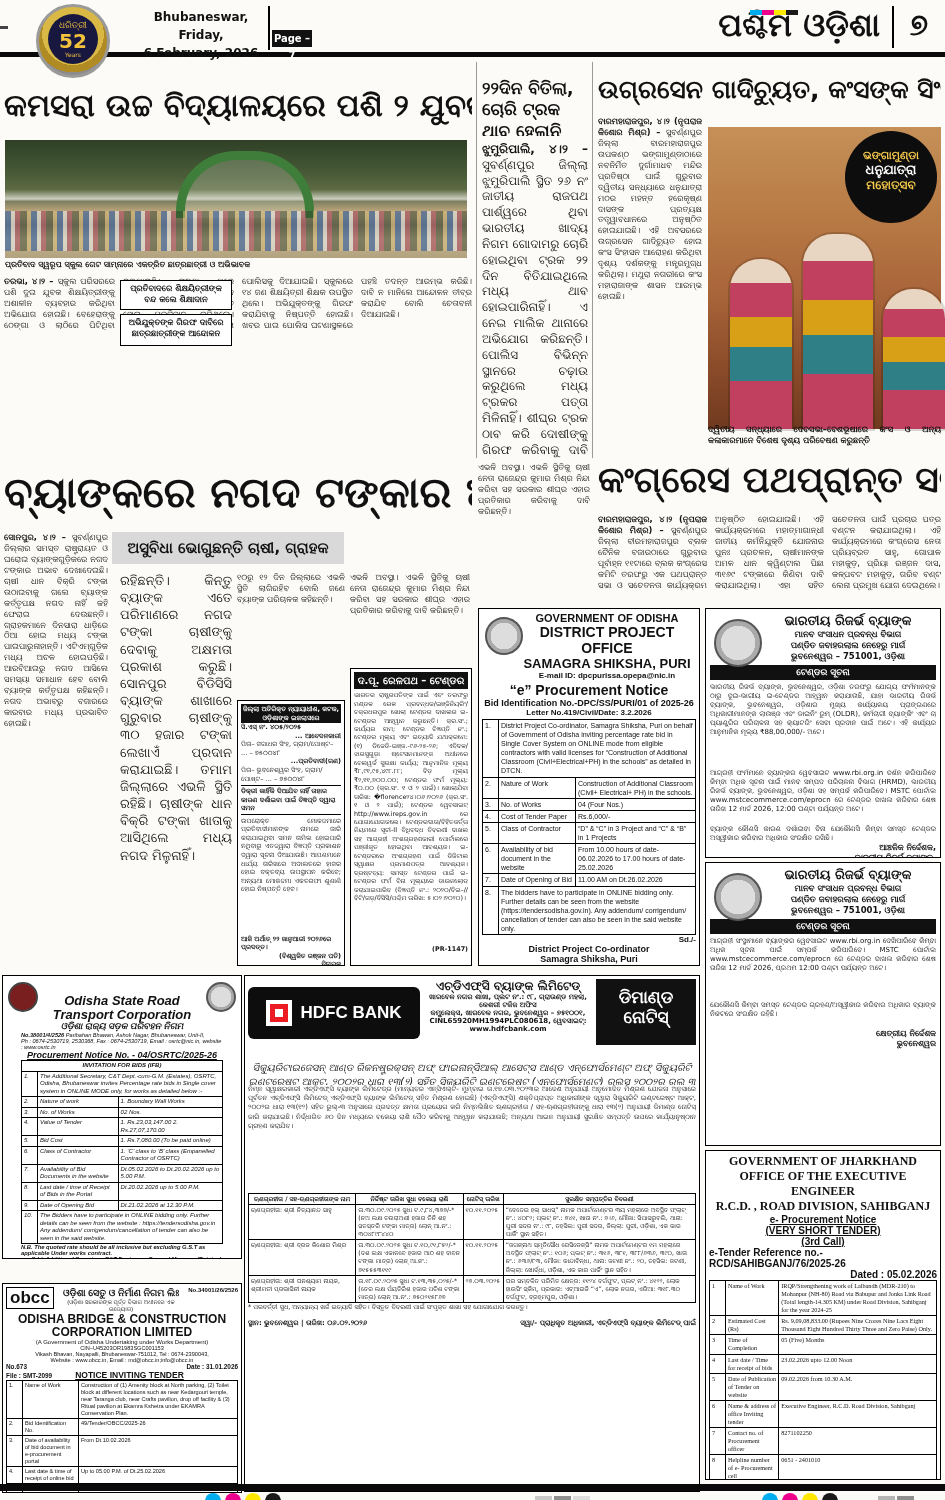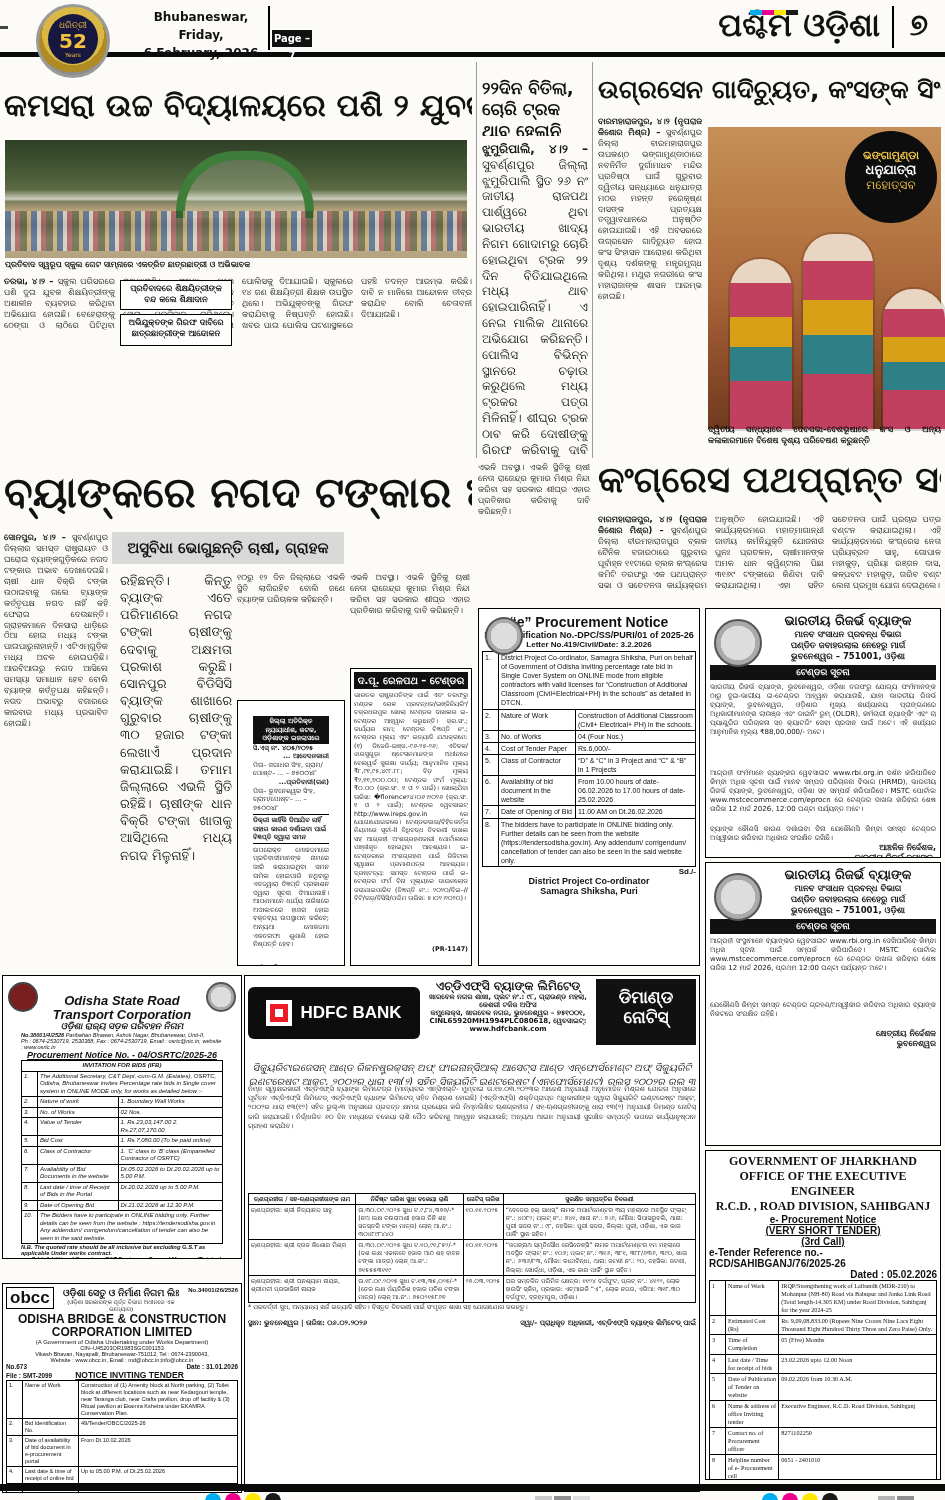--- a/index.html
+++ b/index.html
@@ -99,41 +99,41 @@
   <div class="abs clip jus" style="left:598px;top:116px;width:104px;height:342px;font-size:8.3px;line-height:1.32;">
     <span class="b">ବାରମହାରାଜପୁର, ୪।୨ (ନୃପରାଜ କିଶୋର ମିଶ୍ର) – </span><span>ସୁବର୍ଣ୍ଣପୁର ଜିଲ୍ଲା ବାରମହାରାଜପୁର ଉପକଣ୍ଠ ଭଙ୍ଗାମୁଣ୍ଡାଠାରେ ନବନିର୍ମିତ ଦୁର୍ଗାମାଧବ ମନ୍ଦିର ପ୍ରତିଷ୍ଠା ପାଇଁ ଗୁରୁବାର ଦ୍ୱିତୀୟ ସନ୍ଧ୍ୟାରେ ଧନୁଯାତ୍ରା ମଠର ମହନ୍ତ ହରେକୃଷ୍ଣ ଦାସଙ୍କ ପ୍ରତ୍ୟକ୍ଷ ତତ୍ତ୍ୱାବଧାନରେ ଅନୁଷ୍ଠିତ ହୋଇଯାଇଛି। ଏହି ଅବସରରେ ଉଗ୍ରସେନ ଗାଦିଚ୍ୟୁତ ହୋଇ କଂସ ସିଂହାସନ ଆରୋହଣ କରିଥିବା ଦୃଶ୍ୟ ଦର୍ଶକଙ୍କୁ ମନ୍ତ୍ରମୁଗ୍ଧ କରିଥିଲା। ମଥୁରା ନଗରୀରେ କଂସ ମହାରାଜାଙ୍କ ଶାସନ ଆରମ୍ଭ ହୋଇଛି।</span>
   </div>
   <div class="abs photo2" style="left:708px;top:127px;width:233px;height:302px;">
     <div class="figure" style="left:22px;"></div>
     <div class="figure" style="left:95px;height:195px;width:70px;"></div>
     <div class="figure" style="left:175px;height:140px;"></div>
     <div class="badge" style="right:4px;top:4px;width:92px;height:92px;">
       <div style="font-size:11px;font-weight:bold;padding-top:18px;">ଭଙ୍ଗାମୁଣ୍ଡା</div>
       <div style="font-size:13px;font-weight:bold;color:#fff;">ଧନୁଯାତ୍ରା</div>
-      <div style="font-size:12px;font-weight:normal;">ମହୋତ୍ସବ</div>
+      <div style="font-size:12px;font-weight:bold;">ମହୋତ୍ସବ</div>
     </div>
   </div>
   <div class="abs clip jus" style="left:708px;top:424px;width:233px;height:34px;font-size:8.3px;line-height:1.3;font-weight:bold;">ଦ୍ୱିତୀୟ ସନ୍ଧ୍ୟାରେ ଦେବସଭା–ବେଶଭୂଷାରେ କଂସ ଓ ଅନ୍ୟ କଳାକାରମାନେ ବିଶେଷ ଦୃଶ୍ୟ ପରିବେଷଣ କରୁଛନ୍ତି</div>
 
   <div class="abs ctr clip" style="left:4px;top:462px;width:468px;height:62px;font-size:42px;font-weight:900;line-height:62px;white-space:nowrap;">ବ୍ୟାଙ୍କରେ ନଗଦ ଟଙ୍କାର ଅଭାବ</div>
   <div class="abs ctr b clip" style="left:112px;top:532px;width:232px;height:32px;background:#d9d9d9;font-size:15px;line-height:32px;white-space:nowrap;">ଅସୁବିଧା ଭୋଗୁଛନ୍ତି ଚାଷୀ, ଗ୍ରାହକ</div>
   <div class="abs clip jus" style="left:4px;top:532px;width:104px;height:440px;font-size:8.3px;line-height:1.32;">
     <span class="b">ସୋନପୁର, ୪।୨ – </span><span>ସୁବର୍ଣ୍ଣପୁର ଜିଲ୍ଲାର ସମସ୍ତ ରାଷ୍ଟ୍ରାୟତ ଓ ଘରୋଇ ବ୍ୟାଙ୍କଗୁଡ଼ିକରେ ନଗଦ ଟଙ୍କାର ଅଭାବ ଦେଖାଦେଇଛି। ଚାଷୀ ଧାନ ବିକ୍ରି ଟଙ୍କା ଉଠାଇବାକୁ ଗଲେ ବ୍ୟାଙ୍କ କର୍ତ୍ତୃପକ୍ଷ ନଗଦ ନାହିଁ କହି ଫେରାଇ ଦେଉଛନ୍ତି। ଗ୍ରାହକମାନେ ଦିନସାରା ଧାଡ଼ିରେ ଠିଆ ହୋଇ ମଧ୍ୟ ଟଙ୍କା ପାଇପାରୁନାହାନ୍ତି। ଏଟିଏମ୍‌ଗୁଡ଼ିକ ମଧ୍ୟ ଅଚଳ ହୋଇପଡ଼ିଛି। ଆରବିଆଇରୁ ନଗଦ ଆସିଲେ ସମସ୍ୟା ସମାଧାନ ହେବ ବୋଲି ବ୍ୟାଙ୍କ କର୍ତ୍ତୃପକ୍ଷ କହିଛନ୍ତି। ନଗଦ ଅଭାବରୁ ବଜାରରେ କାରବାର ମଧ୍ୟ ପ୍ରଭାବିତ ହୋଇଛି।</span>
   </div>
   <div class="abs clip jus" style="left:120px;top:572px;width:112px;height:400px;font-size:13px;line-height:1.32;">ରହିଛନ୍ତି। କିନ୍ତୁ ବ୍ୟାଙ୍କ ଏତେ ପରିମାଣରେ ନଗଦ ଟଙ୍କା ଚାଷୀଙ୍କୁ ଦେବାକୁ ଅକ୍ଷମତା ପ୍ରକାଶ କରୁଛି। ସୋନପୁର ବିଡିସିସି ବ୍ୟାଙ୍କ ଶାଖାରେ ଗୁରୁବାର ଚାଷୀଙ୍କୁ ୩୦ ହଜାର ଟଙ୍କା ଲେଖାଏଁ ପ୍ରଦାନ କରାଯାଇଛି। ତମାମ ଜିଲ୍ଲାରେ ଏଭଳି ସ୍ଥିତି ରହିଛି। ଚାଷୀଙ୍କ ଧାନ ବିକ୍ରି ଟଙ୍କା ଖାତାକୁ ଆସିଥିଲେ ମଧ୍ୟ ନଗଦ ମିଳୁନାହିଁ।</div>
   <div class="abs clip jus" style="left:237px;top:572px;width:108px;height:124px;font-size:8.3px;line-height:1.32;">୧୦ରୁ ୧୨ ଦିନ ଜିଲ୍ଲାରେ ଏଭଳି ସ୍ଥିତି ଲାଗିରହିବ ବୋଲି ଜଣେ ବ୍ୟାଙ୍କ ପରିଚାଳକ କହିଛନ୍ତି।</div>
   <div class="abs clip jus" style="left:350px;top:572px;width:120px;height:92px;font-size:8.3px;line-height:1.32;">ଏଭଳି ଅବସ୍ଥା। ଏଭଳି ସ୍ଥିତିକୁ ଚାଷୀ ନେତା ରାଜେନ୍ଦ୍ର କୁମାର ମିଶ୍ର ନିନ୍ଦା କରିବା ସହ ସରକାର ଶୀଘ୍ର ଏହାର ପ୍ରତିକାର କରିବାକୁ ଦାବି କରିଛନ୍ତି।</div>
   <div class="abs clip jus" style="left:478px;top:462px;width:112px;height:142px;font-size:8.3px;line-height:1.32;">ଏଭଳି ଅବସ୍ଥା। ଏଭଳି ସ୍ଥିତିକୁ ଚାଷୀ ନେତା ରାଜେନ୍ଦ୍ର କୁମାର ମିଶ୍ର ନିନ୍ଦା କରିବା ସହ ସରକାର ଶୀଘ୍ର ଏହାର ପ୍ରତିକାର କରିବାକୁ ଦାବି କରିଛନ୍ତି।</div>
 
   <div class="abs ctr clip" style="left:598px;top:452px;width:343px;height:56px;font-size:36px;font-weight:900;line-height:56px;white-space:nowrap;">କଂଗ୍ରେସ ପଥପ୍ରାନ୍ତ ସଭା</div>
   <div class="abs clip jus" style="left:598px;top:514px;width:343px;height:90px;font-size:8.3px;line-height:1.32;column-count:3;column-gap:8px;">
     <span class="b">ବାରମହାରାଜପୁର, ୪।୨ (ନୃପରାଜ କିଶୋର ମିଶ୍ର) – </span><span>ସୁବର୍ଣ୍ଣପୁର ଜିଲ୍ଲା ବୀରମହାରାଜପୁର ବ୍ଲକ ଚୈନିକ ବଜାରଠାରେ ଗୁରୁବାର ପୂର୍ବାହ୍ନ ୧୧ଟାରେ ବ୍ଲକ କଂଗ୍ରେସ କମିଟି ତରଫରୁ ଏକ ପଥପ୍ରାନ୍ତ ସଭା ଓ ସଚେତନତା କାର୍ଯ୍ୟକ୍ରମ ଅନୁଷ୍ଠିତ ହୋଇଯାଇଛି। ଏହି କାର୍ଯ୍ୟକ୍ରମରେ ମହାତ୍ମାଗାନ୍ଧୀ ଜାତୀୟ କର୍ମନିଯୁକ୍ତି ଯୋଜନାର ପୁନଃ ପ୍ରଚଳନ, ଚାଷୀମାନଙ୍କ ଅମଳ ଧାନ କ୍ୱିଣ୍ଟାଲ ପିଛା ୩୧୬୯ ଟଙ୍କାରେ କିଣିବା ଦାବି କରାଯାଇଥିଲା। ଏହା ସହିତ ସଚେତନତା ପାଇଁ ପ୍ରଚାର ପତ୍ର ବଣ୍ଟନ କରାଯାଇଥିଲା। ଏହି କାର୍ଯ୍ୟକ୍ରମରେ କଂଗ୍ରେସ ନେତା ପ୍ରିୟବ୍ରତ ସାହୁ, ଗୋପାଳ ମହାକୁଡ଼, ପ୍ରିୟା ରଞ୍ଜନ ଦାସ, କଳ୍ପବଟ ମହାକୁଡ଼, ଗରିବ ବଣ୍ଟ ଲେନା ପ୍ରମୁଖ ଯୋଗ ଦେଇଥିଲେ।</span>
   </div>
 
-  <div class="box" style="left:237px;top:700px;width:108px;height:266px;padding:15px;font-size:6.6px;line-height:1.3;">
+  <div class="box" style="left:237px;top:700px;width:108px;height:266px;padding:3px;font-size:6.6px;line-height:1.3;">
     <div class="band clip" style="font-size:6.6px;padding:1px;">ଜିଲ୍ଲା ଅତିରିକ୍ତ ନ୍ୟାୟାଧୀଶ, କଟକ, ଓଡ଼ିଶାଙ୍କ ଇଜଲାସରେ</div>
     <div class="b">ସି.ଏସ୍ ନଂ. ୪୦୫/୨୦୨୫</div>
     <div style="text-align:right;" class="b">... ଆବେଦନକାରୀ</div>
     <div class="clip">ପିତା– ଜଗାଧର ସିଂହ, ଗ୍ରାମ/ପୋଷ୍ଟ– ... – ୭୫୦୦୪୮</div>
     <div style="text-align:right;" class="b">...ପ୍ରତିବାଦୀ(ଗଣ)</div>
     <div class="clip">ପିତା– ଭୁବନେଶ୍ୱର ସିଂହ, ଗ୍ରାମ/ପୋଷ୍ଟ– ... – ୭୫୦୦୪୮</div>
     <div class="b clip" style="border-top:1px solid #000;border-bottom:1px solid #000;margin:2px 0;padding:1px 0;">ଡିକ୍ରୀ କାହିଁକି ଦିଆଯିବ ନାହିଁ ତାହାର କାରଣ ଦର୍ଶାଇବା ପାଇଁ ବିଜ୍ଞପ୍ତି ଦ୍ୱାରା ସମନ</div>
     <div class="jus clip" style="height:118px;">ଉପରୋକ୍ତ ମୋକଦ୍ଦମାରେ ପ୍ରତିବାଦୀମାନଙ୍କ ନାମରେ ଜାରି କରାଯାଇଥିବା ସମନ ତାମିଲ ହୋଇପାରି ନଥିବାରୁ ଏତଦ୍ଦ୍ୱାରା ବିଜ୍ଞପ୍ତି ପ୍ରକାଶନ ଦ୍ୱାରା ସୂଚନା ଦିଆଯାଉଛି। ଆପଣମାନେ ଧାର୍ଯ୍ୟ ତାରିଖରେ ଅଦାଲତରେ ହାଜର ହୋଇ ବକ୍ତବ୍ୟ ଉପସ୍ଥାପନ କରିବେ; ଅନ୍ୟଥା ମୋକଦ୍ଦମା ଏକତରଫା ଶୁଣାଣି ହୋଇ ନିଷ୍ପତ୍ତି ହେବ।</div>
     <div class="b">ଆଜି ଅର୍ଥାତ୍ ୨୨ ଜାନୁଆରୀ ୨୦୨୬ରେ ପ୍ରଦତ୍ତ।</div>
     <div style="text-align:right;" class="b">(ବିଶ୍ୱଜିତ ରଞ୍ଜନ ପତି)</div>
@@ -141,20 +141,26 @@
   </div>
 
   <div class="box" style="left:350px;top:668px;width:122px;height:298px;padding:3px;font-size:6.4px;line-height:1.32;">
     <div class="band" style="font-size:10px;padding:2px 0;">ଦ.ପୂ. ରେଳପଥ – ଟେଣ୍ଡର</div>
     <div class="jus clip" style="height:254px;margin-top:2px;">ଭାରତର ରାଷ୍ଟ୍ରପତିଙ୍କ ପାଇଁ ଏବଂ ତରଫରୁ ମଣ୍ଡଳ ରେଳ ପ୍ରବନ୍ଧକ/ଇଞ୍ଜିନିୟରିଂ/ଚକ୍ରଧରପୁର ଖୋଲା ଟେଣ୍ଡର ଦାଖଲର ଇ-ଟେଣ୍ଡର ଆହ୍ୱାନ କରୁଛନ୍ତି। କ୍ର.ସଂ.; କାର୍ଯ୍ୟର ନାମ; ଟେଣ୍ଡର ବିଜ୍ଞପ୍ତି ନଂ.; ଟେଣ୍ଡର ମୂଲ୍ୟ ଏବଂ ଇତ୍ୟାଦି ଯଥାକ୍ରମେ: (୧) ଡିଜେଡି-ଇଞ୍ଜ.-୯୬-୨୫-୨୬; ଏବିଦଳ/ଝାରସୁଗୁଡ଼ା ଷ୍ଟେସନମାନଙ୍କ ଅଧୀନରେ ବେଲୱର୍କ ସୁରକ୍ଷା କାର୍ଯ୍ୟ; ଆନୁମାନିକ ମୂଲ୍ୟ ₹୮,୯୧,୯୫,୪୯୮.୮୮; ବିଡ଼ ମୂଲ୍ୟ ₹୨,୧୧,୭୦୦.୦୦; ଟେଣ୍ଡର ଫର୍ମ ମୂଲ୍ୟ: ₹୦.୦୦ (କ୍ର.ସଂ. ୧ ଓ ୨ ପାଇଁ)। ଖୋଲାଯିବା ତାରିଖ: �florence୨୪।୦୬।୨୦୨୬ (କ୍ର.ସଂ. ୧ ଓ ୨ ପାଇଁ); ଟେଣ୍ଡର ୱେବସାଇଟ୍ http://www.ireps.gov.in ରେ ଯୋଗାଯୋଗକଲେ। ଟେଣ୍ଡରଦାତା/ବିହିତକର୍ତ୍ତା ନିୟମରେ ସୂଚୀ-II ବିଧିବଦ୍ଧ ବିବରଣୀ ଦାଖଲ ସହ ଆଗ୍ରହୀ ଅଂଶଗ୍ରହଣକାରୀ ପୋର୍ଟାଲରେ ପଞ୍ଜୀକୃତ ହୋଇଥିବା ଆବଶ୍ୟକ। ଇ-ଟେଣ୍ଡରରେ ଅଂଶଗ୍ରହଣ ପାଇଁ ଡିଜିଟାଲ ସ୍ୱାକ୍ଷର ପ୍ରମାଣପତ୍ର ଆବଶ୍ୟକ। ଦ୍ରଷ୍ଟବ୍ୟ: ସମସ୍ତ ଟେଣ୍ଡର ପାଇଁ ଇ-ଟେଣ୍ଡର ଫର୍ମ ବିନା ମୂଲ୍ୟରେ ଡାଉନଲୋଡ୍ କରାଯାଇପାରିବ (ବିଜ୍ଞପ୍ତି ନଂ.: ୨୦୨୦/ବିଇ–//ବିଟି/ଗଡ଼/ବିସିସି/ପଶ୍ଚିମ ତାରିଖ: ୫।୦୨।୨୦୨୦)।</div>
     <div class="b" style="text-align:right;">(PR-1147)</div>
   </div>
 
   <div class="box" style="left:478px;top:608px;width:222px;height:358px;padding:3px;font-family:'Liberation Sans',sans-serif;">
     <div class="abs seal" style="left:6px;top:8px;width:34px;height:34px;"></div>
+    <div class="ctr" style="margin-left:36px;">
+      <div class="b" style="font-size:11px;">GOVERNMENT OF ODISHA</div>
+      <div class="b" style="font-size:14px;">DISTRICT PROJECT OFFICE</div>
+      <div class="b" style="font-size:13px;">SAMAGRA SHIKSHA, PURI</div>
+      <div class="b" style="font-size:8px;">E-mail ID: dpcpurissa.opepa@nic.in</div>
+    </div>
     <div class="ctr b" style="font-size:14px;margin-top:2px;">“e” Procurement Notice</div>
     <div class="ctr b" style="font-size:9px;">Bid Identification No.-DPC/SS/PURI/01 of 2025-26</div>
     <div class="ctr b" style="font-size:8px;margin-bottom:2px;">Letter No.419/Civil/Date: 3.2.2026</div>
     <table class="ntbl" style="font-size:7px;line-height:1.3;">
       <tbody>
           <tr>
             <td class="c-n">1.</td>
             <td colspan="2">District Project Co-ordinator, Samagra Shiksha, Puri on behalf of Government of Odisha inviting percentage rate bid in Single Cover System on ONLINE mode from eligible contractors with valid licenses for “Construction of Additional Classroom (Civil+Electrical+PH) in the schools” as detailed in DTCN.</td>
           </tr>
           <tr>

